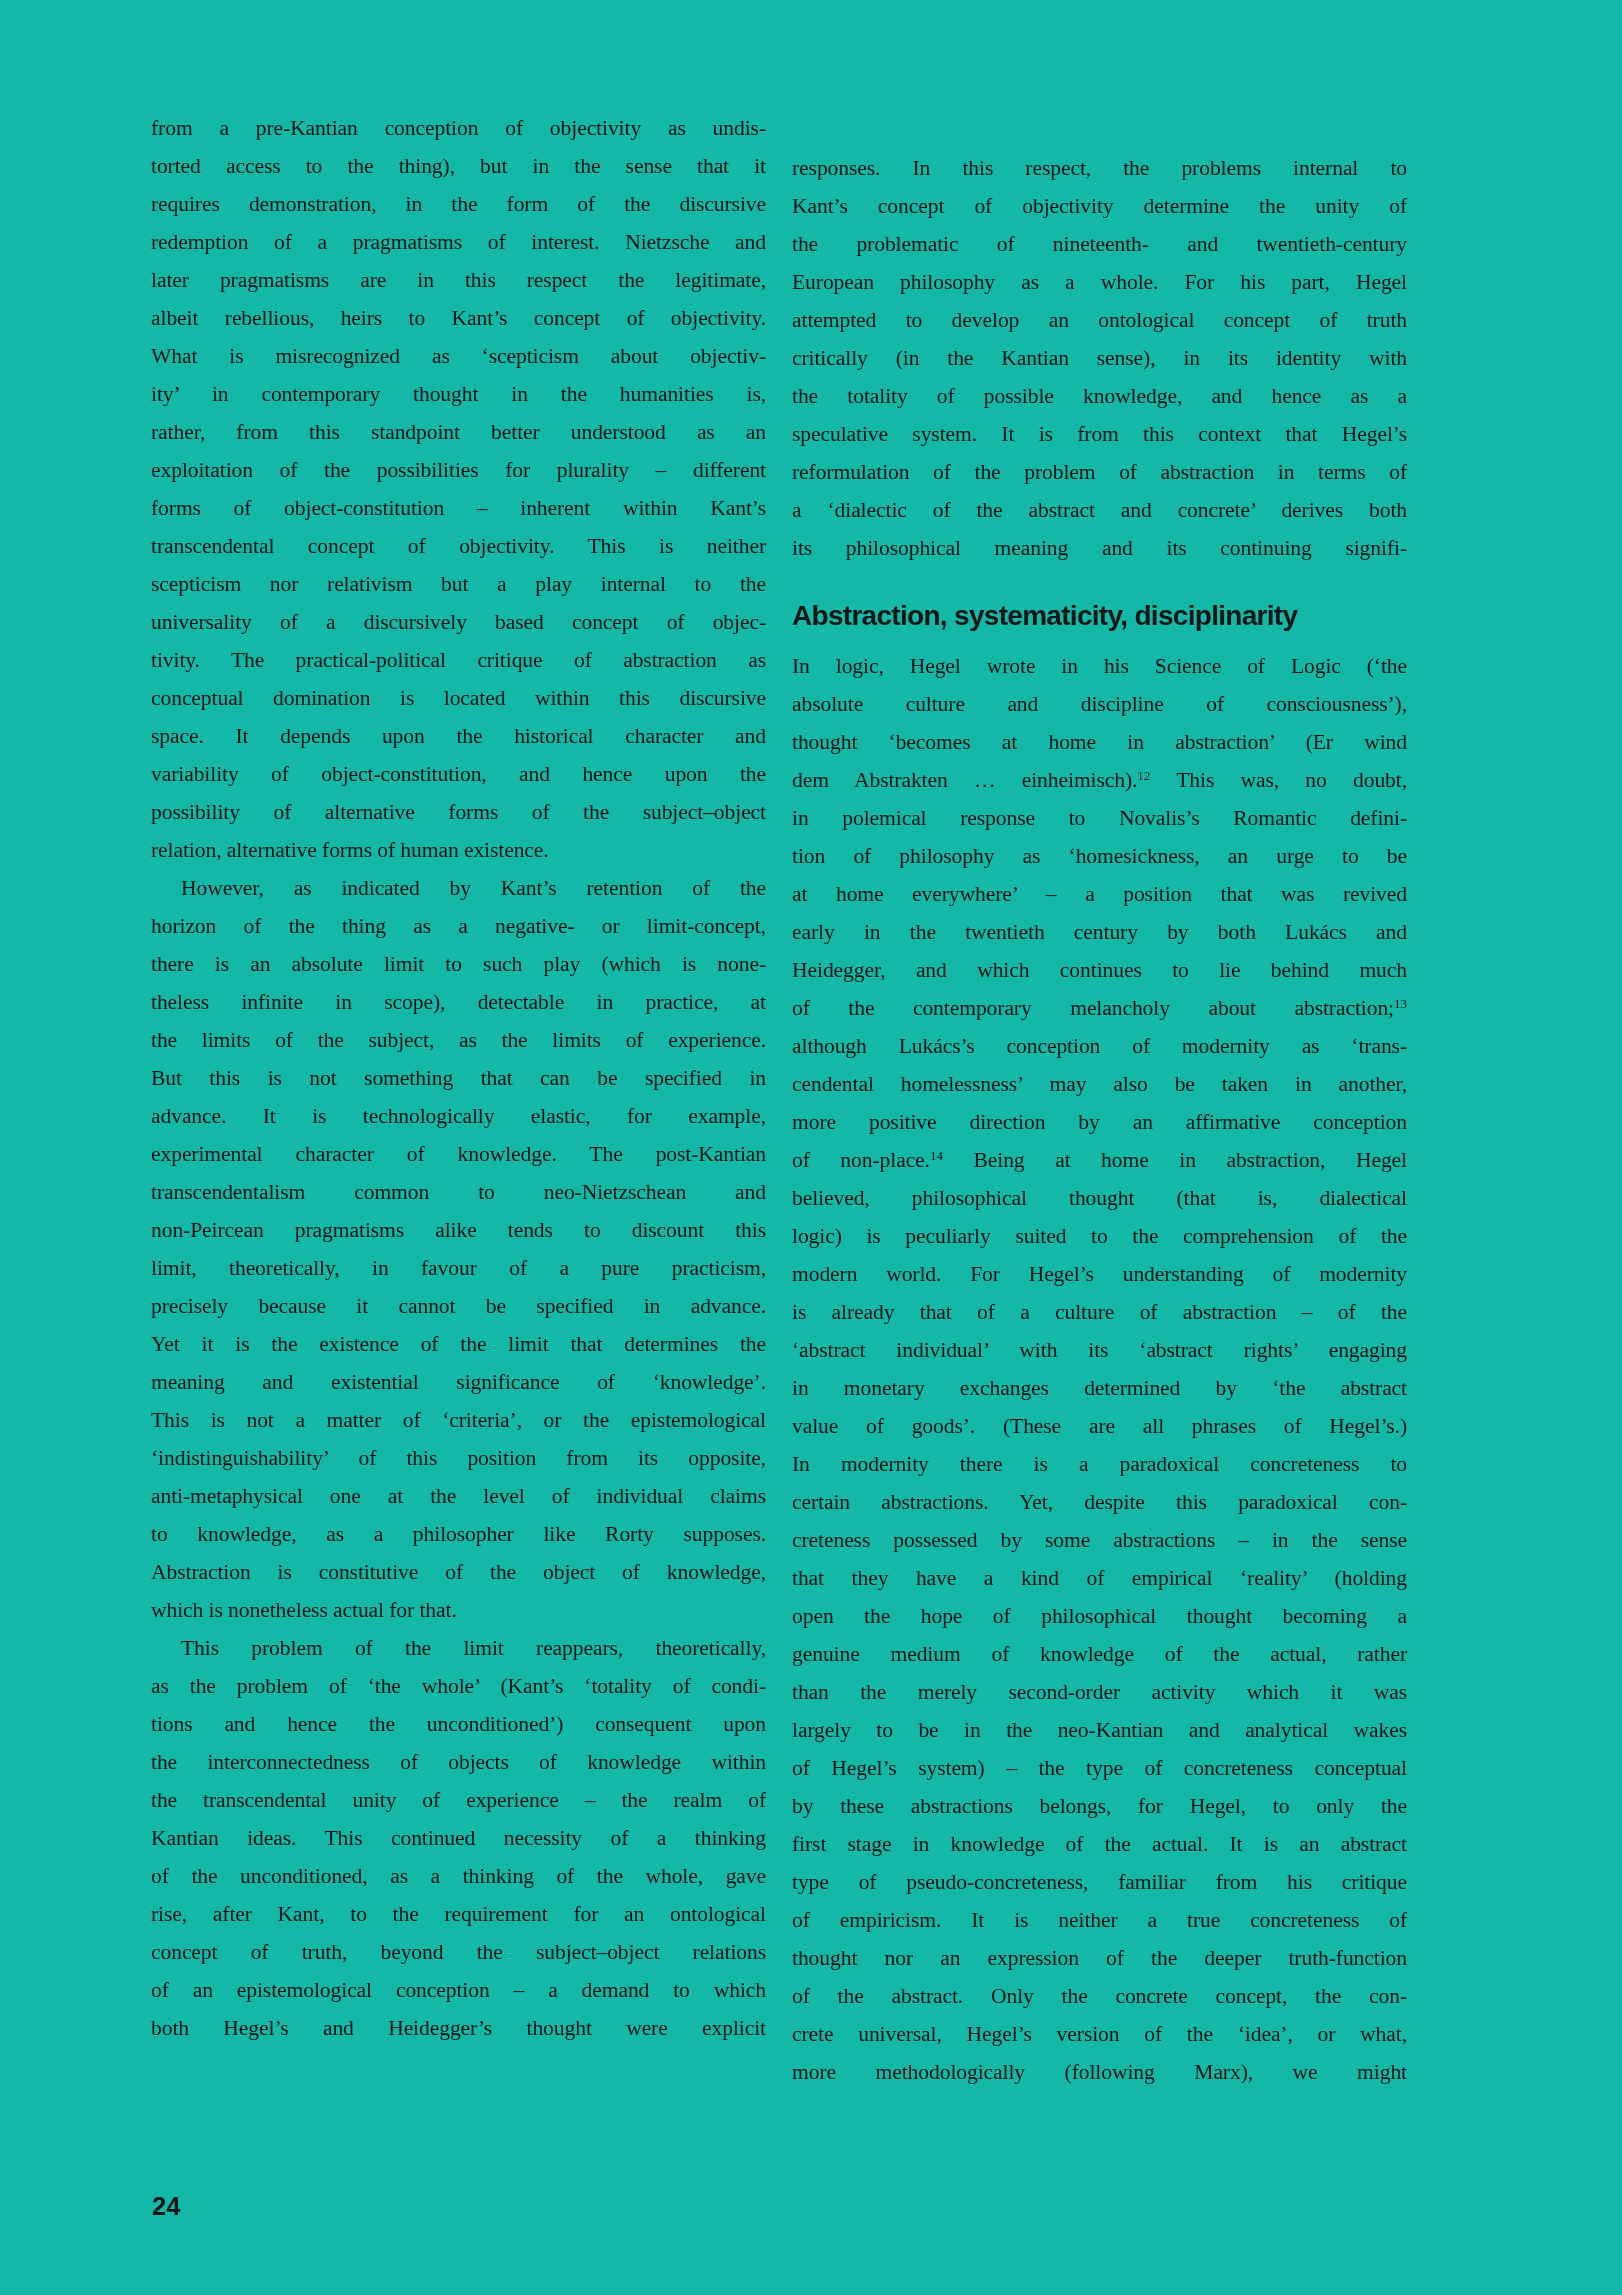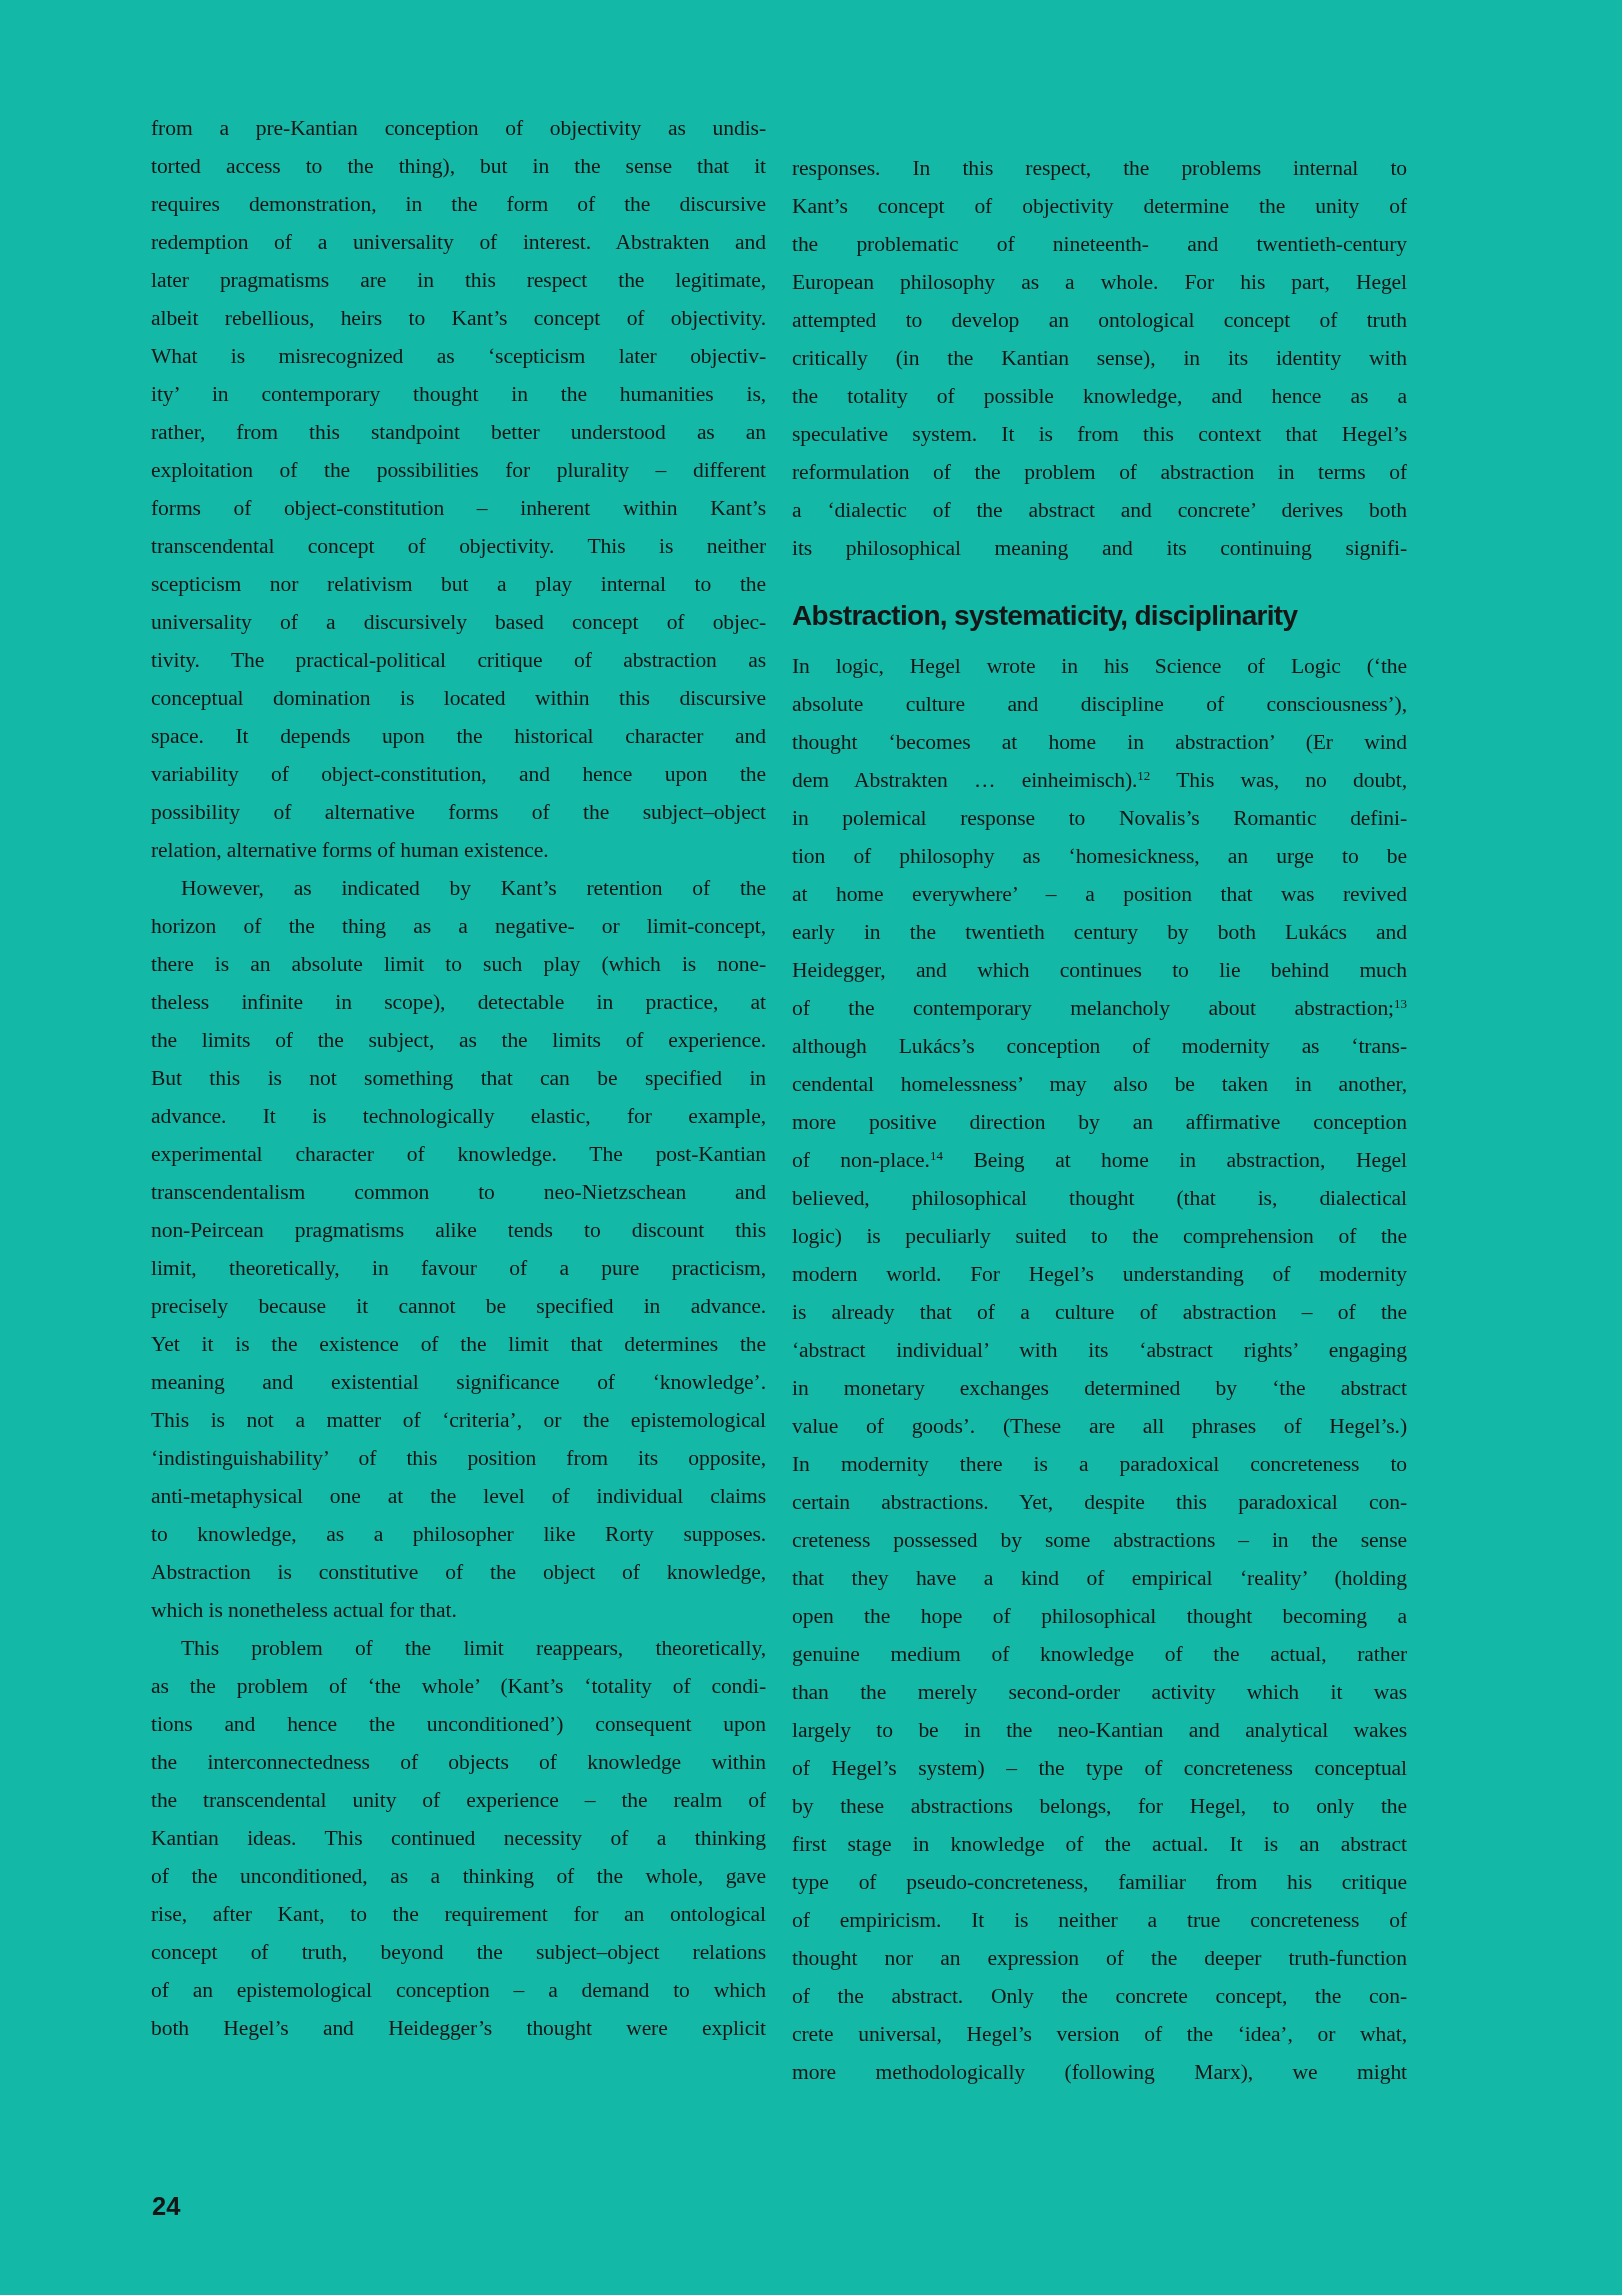--- a/index.html
+++ b/index.html
@@ -67,24 +67,24 @@
 </head>
 <body>
 
 <div class="page">
 
   <div class="col col-left">
       <div class="para">
         <div class="line">from a pre-Kantian conception of objectivity as undis-</div>
         <div class="line">torted access to the thing), but in the sense that it</div>
         <div class="line">requires demonstration, in the form of the discursive</div>
-        <div class="line">redemption of a universality of interest. Abstrakten and</div>
+        <div class="line">redemption of a pragmatisms of interest. Nietzsche and</div>
         <div class="line">later pragmatisms are in this respect the legitimate,</div>
         <div class="line">albeit rebellious, heirs to Kant’s concept of objectivity.</div>
-        <div class="line">What is misrecognized as ‘scepticism later objectiv-</div>
+        <div class="line">What is misrecognized as ‘scepticism about objectiv-</div>
         <div class="line">ity’ in contemporary thought in the humanities is,</div>
         <div class="line">rather, from this standpoint better understood as an</div>
         <div class="line">exploitation of the possibilities for plurality – different</div>
         <div class="line">forms of object-constitution – inherent within Kant’s</div>
         <div class="line">transcendental concept of objectivity. This is neither</div>
         <div class="line">scepticism nor relativism but a play internal to the</div>
         <div class="line">universality of a discursively based concept of objec-</div>
         <div class="line">tivity. The practical-political critique of abstraction as</div>
         <div class="line">conceptual domination is located within this discursive</div>
         <div class="line">space. It depends upon the historical character and</div>

